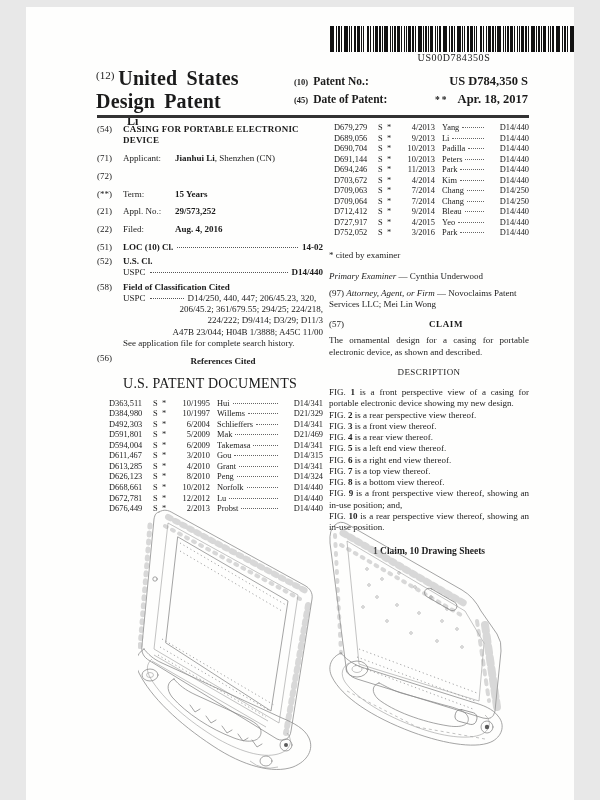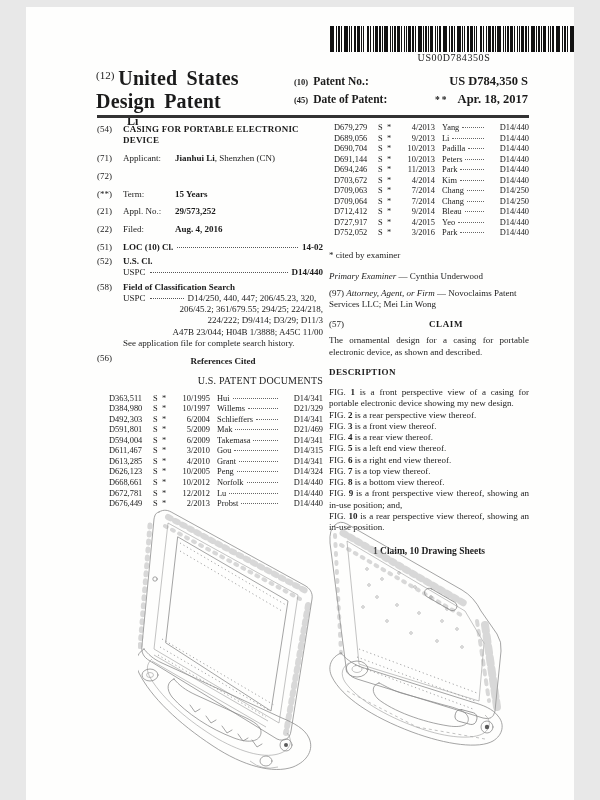--- a/index.html
+++ b/index.html
@@ -33,38 +33,38 @@
   .sec-body{flex:1;}
   .b{font-weight:bold;}
   .i{font-style:italic;}
   .doc-title{font-weight:bold;max-width:182px;letter-spacing:.2px;}
   .flabel{display:inline-block;width:52px;}
   .dots{flex:1;border-bottom:1.3px dotted #555;margin:0 4px;transform:translateY(-2px);}
   .dots.short{flex:0 0 34px;}
   .lr{display:flex;align-items:baseline;}
   .ralign{text-align:right;}
   .refs-head{text-align:center;font-weight:bold;margin:3px 0 2px;}
-  .refs-sub{text-align:right;font-size:10px;margin:6px 0 7px;letter-spacing:.2px;}
+  .refs-sub{text-align:center;font-size:14px;margin:6px 0 7px;letter-spacing:.2px;}
   .ref-row{display:flex;align-items:baseline;font-size:8.4px;line-height:1.04;margin-bottom:1.8px;padding-left:12px;}
   .col-right .ref-row{padding-left:5px;}
   .r-no{width:44px;flex:none;}
   .r-kind{width:9px;flex:none;}
   .r-star{width:10px;flex:none;}
   .r-date{width:38px;flex:none;text-align:right;margin-right:7px;}
   .r-name{flex:none;}
   .r-dots{flex:1;border-bottom:1.2px dotted #666;margin:0 3px;transform:translateY(-2px);}
   .r-cls{width:42px;flex:none;text-align:right;}
   .cited{margin:12px 0 10px;}
   .examiner{margin-bottom:5px;}
   .attorney{margin-bottom:9px;}
   .claim-head{display:flex;margin:3px 0 5px;}
   .ch-num{width:34px;flex:none;}
   .ch-title{flex:1;text-align:center;font-weight:bold;letter-spacing:.6px;}
   .claim-text{text-align:justify;margin-bottom:9px;}
-  .desc-head{font-weight:bold;margin:2px 0 9px;letter-spacing:.4px;}
+  .desc-head{text-align:center;font-weight:normal;margin:2px 0 9px;letter-spacing:.4px;}
   .fig-line{text-align:justify;}
   .sheet-note{text-align:center;font-weight:bold;font-size:9.5px;margin-top:13px;}
   
   .figures{position:absolute;top:498px;left:0;width:600px;height:302px;}
   .fig1{position:absolute;left:112px;top:4px;}
   .fig2{position:absolute;left:301px;top:16px;}
   .ln{fill:none;stroke:#8d8d8d;stroke-width:.8;stroke-linejoin:round;stroke-linecap:round;}
   .ln2{fill:none;stroke:#9b9b9b;stroke-width:.6;stroke-linejoin:round;}
   .bead{fill:none;stroke:#a0a0a0;stroke-linecap:round;opacity:.4;}
   .dotln{fill:none;stroke:#949494;stroke-width:1;stroke-dasharray:1.2 2.8;opacity:.85;}
@@ -155,21 +155,21 @@
               <span>USPC</span>
               <span class="dots"></span>
               <span class="b">D14/440</span>
             </div>
         </span>
       </div>
 
       <div class="sec" style="margin-bottom:4px">
         <span class="sec-num">(58)</span>
         <span class="sec-body">
-          <div class="b">Field of Classification Search</div>
+          <div class="b">Field of Classification Cited</div>
           <div class="lr">
               <span>USPC</span>
               <span class="dots short"></span>
               <span>D14/250, 440, 447; 206/45.23, 320,</span>
             </div>
           <div class="ralign">206/45.2; 361/679.55; 294/25; 224/218,</div>
           <div class="ralign">224/222; D9/414; D3/29; D11/3</div>
           <div class="ralign">A47B 23/044; H04B 1/3888; A45C 11/00</div>
           <div>See application file for complete search history.</div>
         </span>
@@ -250,21 +250,21 @@
             <span class="r-date">4/2010</span>
             <span class="r-name">Grant</span>
             <span class="r-dots"></span>
             <span class="r-cls">D14/341</span>
           </div>
 
           <div class="ref-row">
             <span class="r-no">D626,123</span>
             <span class="r-kind">S</span>
             <span class="r-star">*</span>
-            <span class="r-date">10/2005</span>
+            <span class="r-date">8/2010</span>
             <span class="r-name">Peng</span>
             <span class="r-dots"></span>
             <span class="r-cls">D14/324</span>
           </div>
 
           <div class="ref-row">
             <span class="r-no">D668,661</span>
             <span class="r-kind">S</span>
             <span class="r-star">*</span>
             <span class="r-date">10/2012</span>

